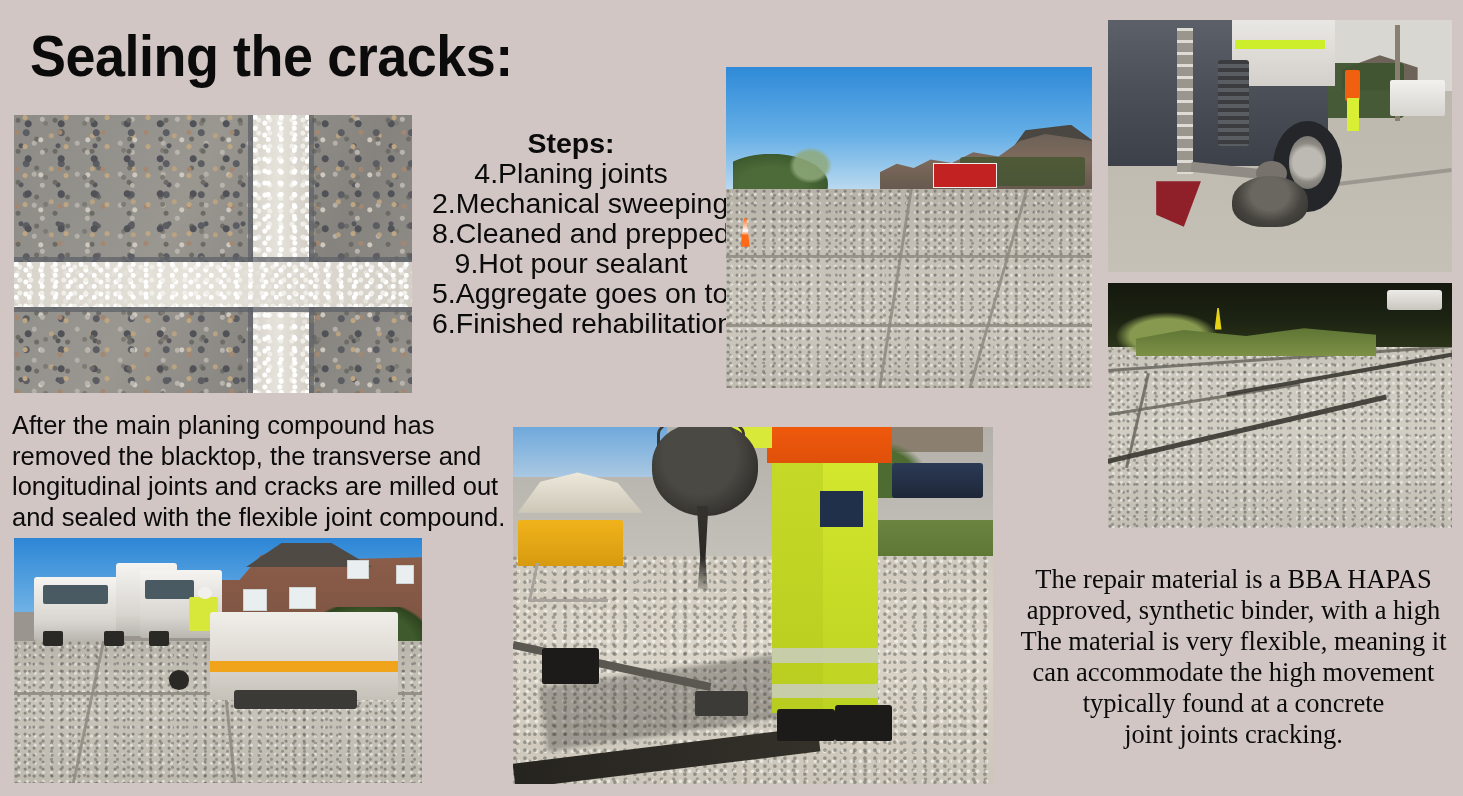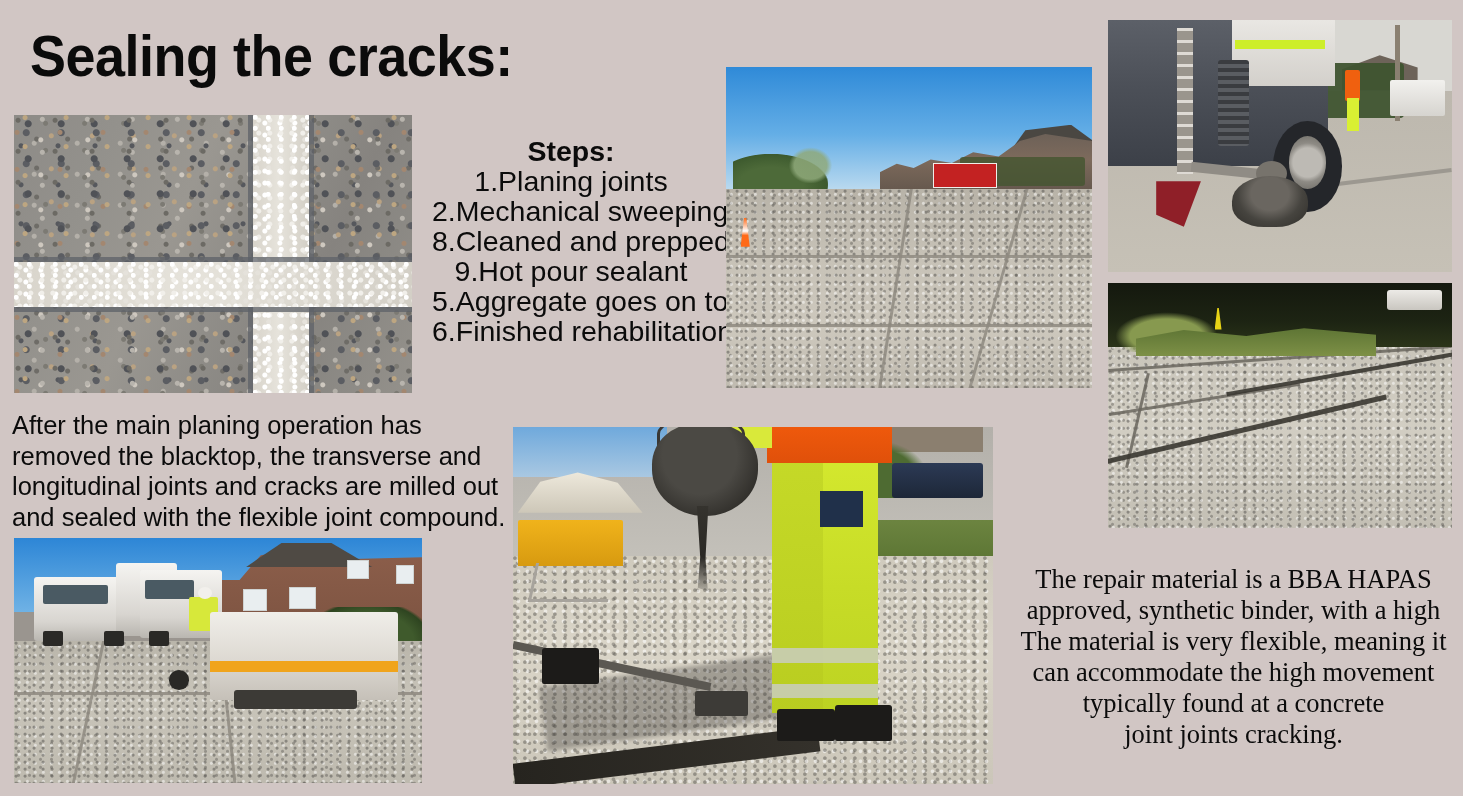--- a/index.html
+++ b/index.html
@@ -17,21 +17,21 @@
   
   #page-title{
     position:absolute;left:30px;top:26px;
     font-size:58px;font-weight:bold;
     letter-spacing:-0.5px;
     line-height:1.05;
     transform:scaleX(0.93);transform-origin:left top;
     white-space:nowrap;
   }
   #steps-block{
-    position:absolute;left:432px;top:136px;width:278px;
+    position:absolute;left:432px;top:128px;width:278px;
     text-align:center;font-size:28.5px;line-height:30px;
   }
   #steps-heading{font-weight:bold;font-size:28.5px;display:block;}
   #steps-block .step-line{display:block;white-space:nowrap;}
   #left-paragraph{
     position:absolute;left:12px;top:410px;width:500px;
     font-size:25.5px;line-height:30.5px;text-align:left;
   }
   #left-paragraph .pline{display:block;white-space:nowrap;}
   #right-paragraph{
@@ -272,21 +272,21 @@
       <div class="joint-h">
         <div class="agg light" style="inset:0;position:absolute;"></div>
         <div class="joint-edge" style="top:-5px;left:0;right:0;height:5px;"></div>
         <div class="joint-edge" style="bottom:-5px;left:0;right:0;height:5px;"></div>
       </div>
     </div>
   </div>
 
   <div id="steps-block">
     <span id="steps-heading">Steps:</span>
-    <span class="step-line">1.Planing joints</span>
+    <span class="step-line">4.Planing joints</span>
     <span class="step-line">2.Mechanical sweeping</span>
     <span class="step-line">8.Cleaned and prepped</span>
     <span class="step-line">9.Hot pour sealant</span>
     <span class="step-line">5.Aggregate goes on top</span>
     <span class="step-line">6.Finished rehabilitation</span>
   </div>
 
   <div class="photo" id="photo-concrete-street">
     <div class="ph-inner">
       <div class="sky"></div>
@@ -346,21 +346,21 @@
       </div>
       <div class="cj-hedge"></div>
       <div class="cj-bush"></div>
       <div class="cj-grass"></div>
       <div class="cj-cone"></div>
       <div class="cj-car"></div>
     </div>
   </div>
 
   <div id="left-paragraph">
-    <span class="pline">After the main planing operation has</span>
+    <span class="pline">After the main planing compound has</span>
     <span class="pline">removed the blacktop, the transverse and</span>
     <span class="pline">longitudinal joints and cracks are milled out</span>
     <span class="pline">and sealed with the flexible joint compound.</span>
   </div>
 
   <div class="photo" id="photo-planing-machine">
     <div class="ph-inner">
       <div class="pm-sky"></div>
       <div class="pm-house"></div>
       <div class="pm-roof"></div>

